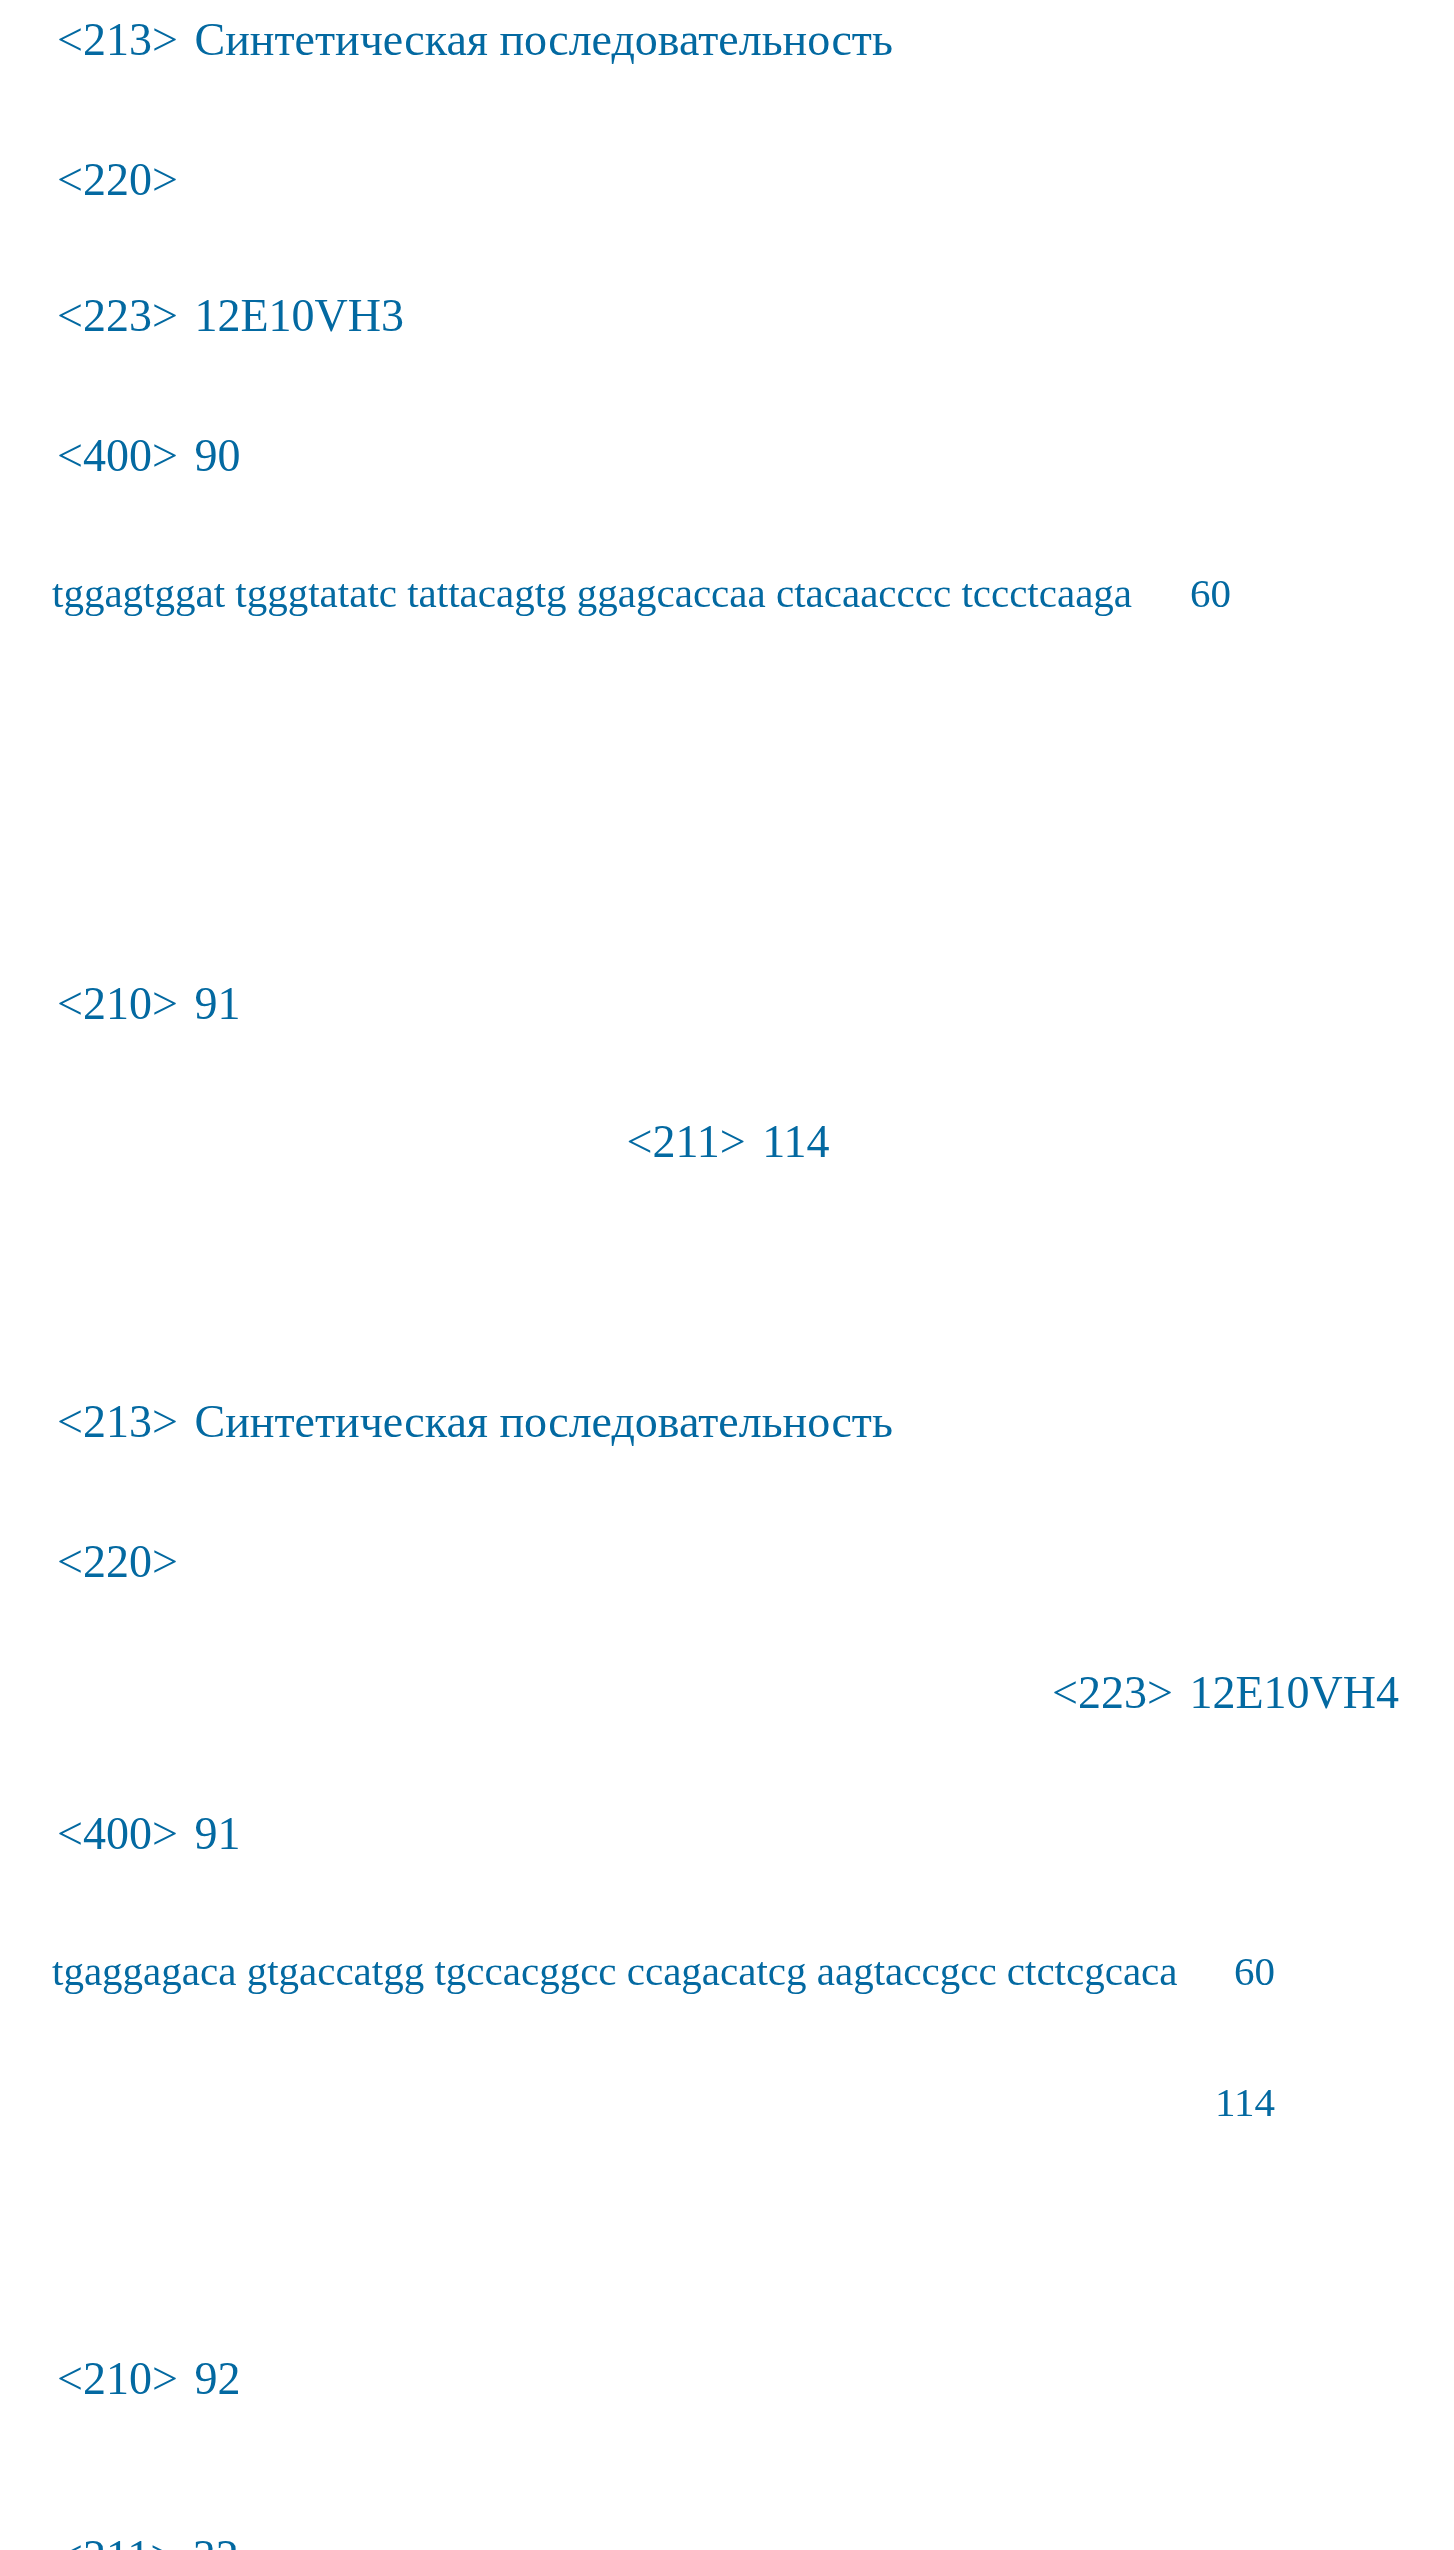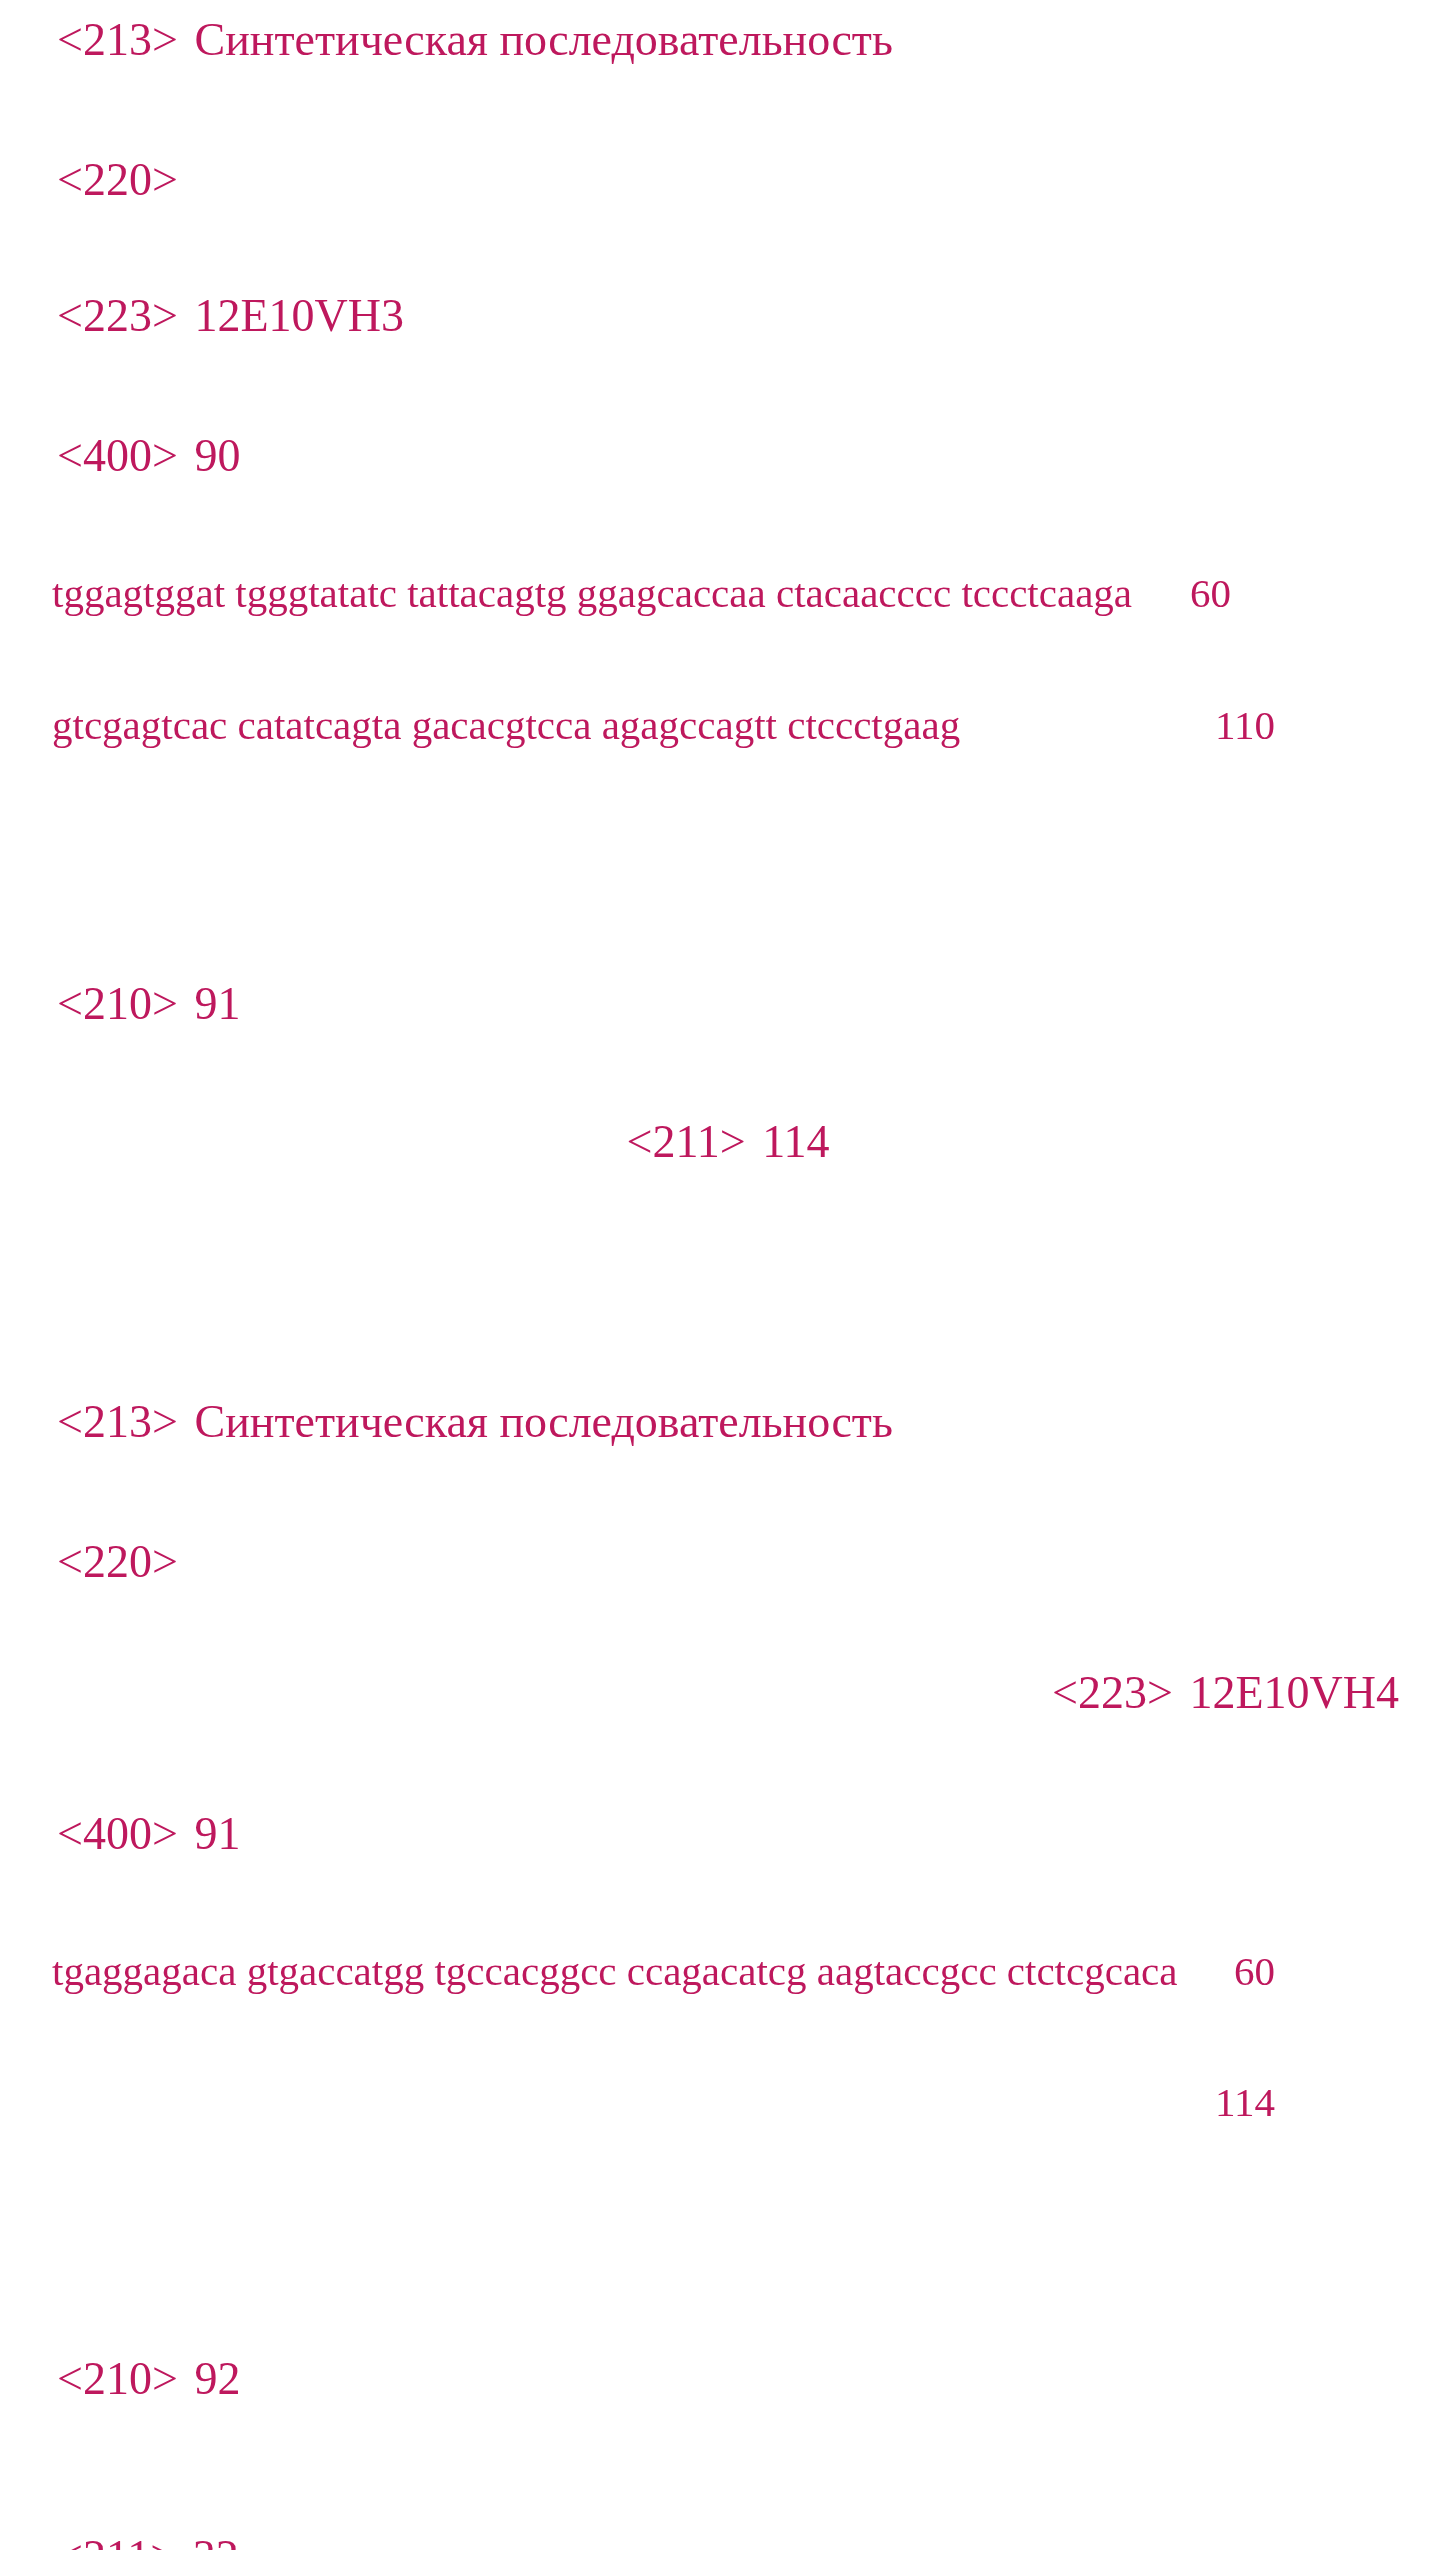--- a/index.html
+++ b/index.html
@@ -6,21 +6,21 @@
     margin: 0;
     padding: 0;
     background: #ffffff;
   }
   .page {
     position: relative;
     width: 1454px;
     height: 2550px;
     background: #ffffff;
     font-family: "Liberation Serif", "DejaVu Serif", serif;
-    color: #be185d;
+    color: #0369a1;
     overflow: hidden;
   }
   .line {
     position: absolute;
     left: 57px;
     right: 55px;
     white-space: nowrap;
   }
   .tag-line {
     font-size: 46px;
@@ -81,24 +81,20 @@
 
   <div class="line tag-line l3">
     <span>&lt;400&gt;</span><span class="tag-value">90</span>
   </div>
 
   <div class="line seq-line l4">
     <span>tggagtggat tgggtatatc tattacagtg ggagcaccaa ctacaacccc tccctcaaga</span>
     <span class="seq-num num-early">60</span>
   </div>
 
-  <div class="line seq-line l5">
-    <span>gtcgagtcac catatcagta gacacgtcca agagccagtt ctccctgaag</span>
-    <span class="seq-num">110</span>
-  </div>
 
   <div class="line tag-line l6">
     <span>&lt;210&gt;</span><span class="tag-value">91</span>
   </div>
 
   <div class="line tag-line l7">
     <span>&lt;211&gt;</span><span class="tag-value">114</span>
   </div>
 
 

